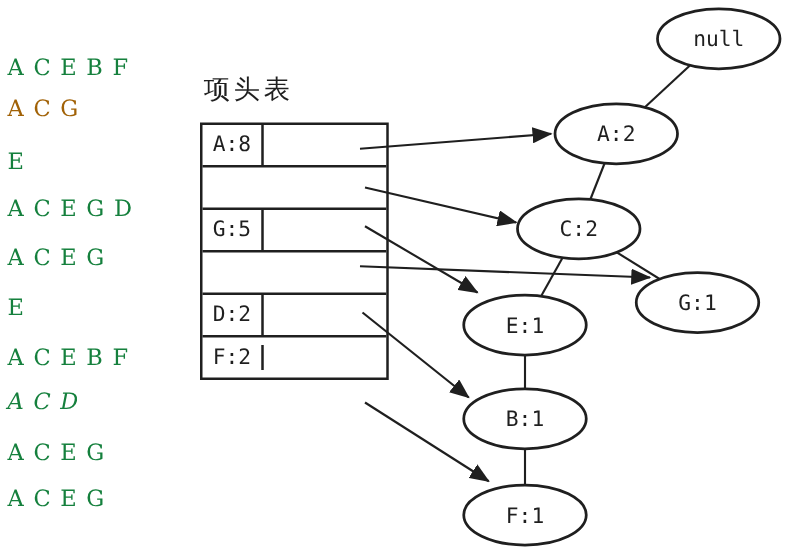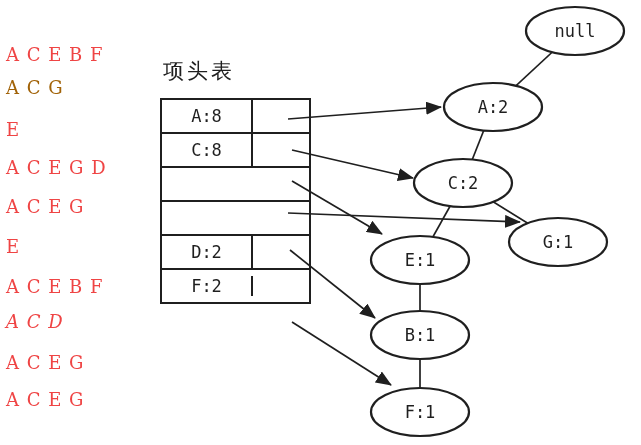--- a/index.html
+++ b/index.html
@@ -2,37 +2,37 @@
 <html><head>
 <meta charset="utf-8">
 <style>
   html,body { margin:0; padding:0; background:#ffffff; }
   .canvas {
     position:relative; width:641px; height:445px; background:#ffffff;
     font-family:"DejaVu Serif", serif; overflow:hidden;
   }
   .txn {
     position:absolute; left:6px; white-space:pre;
-    font-size:18px; letter-spacing:1px; color:#ef4444; line-height:26px;
+    font-size:18px; letter-spacing:1px; color:#15803d; line-height:26px;
   }
   .txn.muted { color:#a16207; }
   .ht-title {
     position:absolute; left:163px; top:57px;
     font-size:21px; letter-spacing:3px; color:#1f1f1f;
     font-family:Liberation Serif, serif;
   }
   .ht {
     position:absolute; left:160px; top:98px; width:147px;
     border:2px solid #1f1f1f; background:#ffffff;
   }
   .ht-row { display:flex; height:32px; border-bottom:2px solid #1f1f1f; }
   .ht-row:last-child { border-bottom:none;align-items:center; }
   .ht-cell { box-sizing:border-box; }
   .ht-item {
-    width:91px; border-right:2px solid #1f1f1f;
+    width:49px; border-right:2px solid #1f1f1f;
     display:flex; align-items:center; justify-content:center;
     font-family:"DejaVu Sans Mono", monospace; font-size:17px; color:#1f1f1f;
   }
   .ht-ptr { flex:1; }
   svg.overlay { position:absolute; left:0; top:0; pointer-events:none; }
   .node-label {
     font-family:"DejaVu Sans Mono", monospace; font-size:17px; fill:#1f1f1f;
   }
 </style>
 </head>
@@ -53,24 +53,24 @@
     </div>
 
   <div class="ht-title">项头表</div>
 
   <div class="ht" id="htable">
       <div class="ht-row">
         <div class="ht-cell ht-item">A:8</div>
         <div class="ht-cell ht-ptr"></div>
       </div>
       <div class="ht-row">
-        <div class="ht-cell ht-item">C:8</div>
         <div class="ht-cell ht-ptr"></div>
       </div>
       <div class="ht-row">
+        <div class="ht-cell ht-item">G:5</div>
         <div class="ht-cell ht-ptr"></div>
       </div>
       <div class="ht-row">
         <div class="ht-cell ht-ptr"></div>
       </div>
       <div class="ht-row">
         <div class="ht-cell ht-item">D:2</div>
         <div class="ht-cell ht-ptr"></div>
       </div>
       <div class="ht-row">

